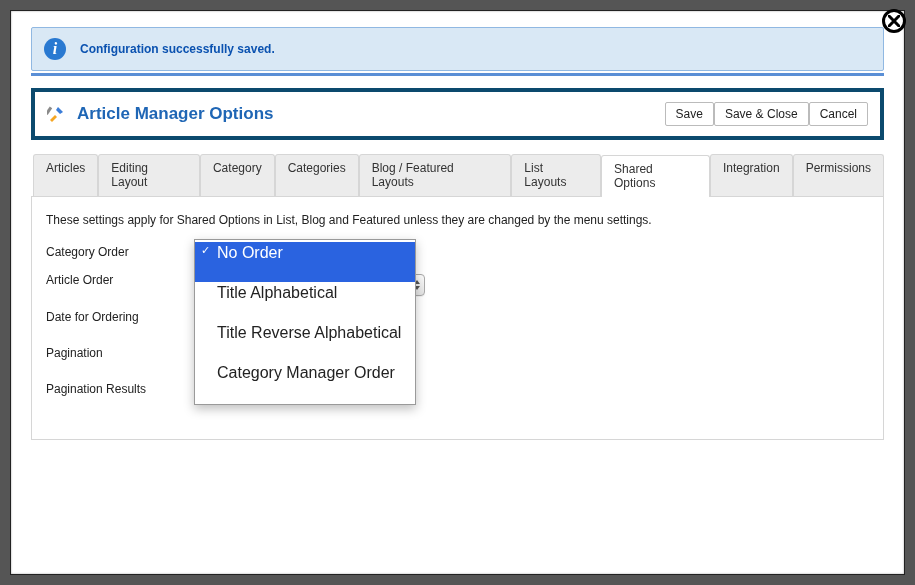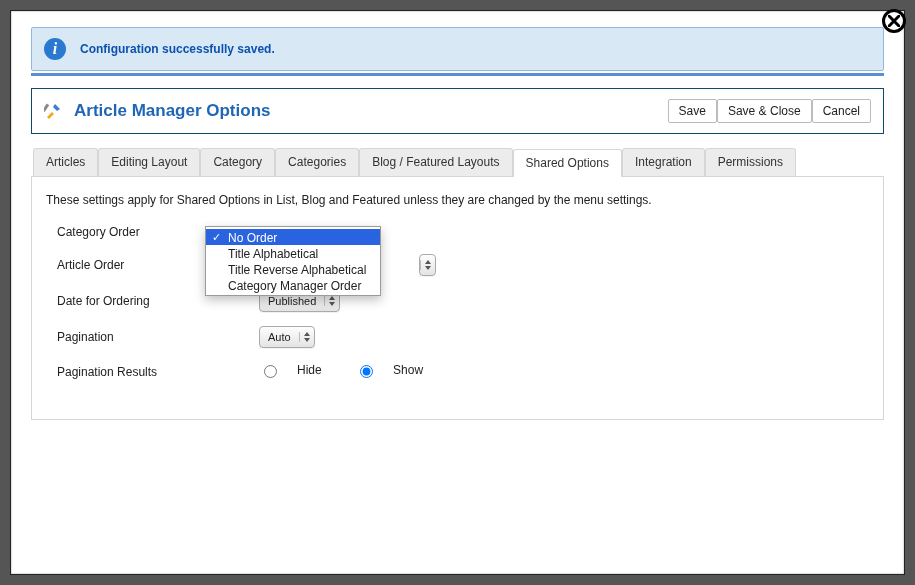--- a/index.html
+++ b/index.html
@@ -76,21 +76,21 @@
     flex: none;
   }
   .alert-text {
     color: #0b52b0;
     font-weight: bold;
     font-size: 12px;
   }
 
   
   .titlebar {
-    border: 1px solid #0c4a6e;
+    border: 4px solid #0c4a6e;
     background: #fff;
     padding: 10px 12px;
     display: flex;
     align-items: center;
     justify-content: space-between;
     margin-bottom: 14px;
   }
   .titlebar-left {
     display: flex;
     align-items: center;
@@ -142,23 +142,21 @@
   }
   .panel-desc {
     color: #222;
     margin: 4px 0 18px 0;
     font-size: 12px;
   }
 
   
   .form-row {
     display: flex;
-    align-items: center;
     margin-bottom: 14px;
-    margin-left: 11px;
   }
   .form-label {
     width: 154px;
     color: #222;
     font-size: 12px;
   }
   .ctrl { position: relative; padding-left: 48px; }
 
   
   .mac-select {
@@ -192,22 +190,22 @@
     left: -6px;
     top: -6px;
     border: 1px solid #9a9a9a;
     background: #fff;
     box-shadow: 0 4px 10px rgba(0,0,0,.25);
     z-index: 5;
     min-width: 160px;
     padding: 2px 0;
   }
   .popup-item {
-    padding: 2px 14px 0 22px;
-    font-size: 12px;
+    padding: 2px 14px 20px 22px;
+    font-size: 16px;
     color: #222;
     cursor: pointer;
     position: relative;
     white-space: nowrap;
   }
   .popup-item.selected {
     background: #2a63e0;
     color: #fff;
   }
   .popup-item.selected::before {
@@ -262,20 +260,21 @@
           <button class="btn">Cancel</button>
         </div>
       </div>
 
       <div class="tabs">
         <div class="tab">Articles</div>
         <div class="tab">Editing Layout</div>
         <div class="tab">Category</div>
         <div class="tab">Categories</div>
         <div class="tab">Blog / Featured Layouts</div>
+        <div class="tab">List Layouts</div>
         <div class="tab active">Shared Options</div>
         <div class="tab">Integration</div>
         <div class="tab">Permissions</div>
       </div>
 
       <div class="panel">
         <div class="panel-desc">These settings apply for Shared Options in List, Blog and Featured unless they are changed by the menu settings.</div>
 
         <div class="form-row">
           <div class="form-label">Category Order</div>

